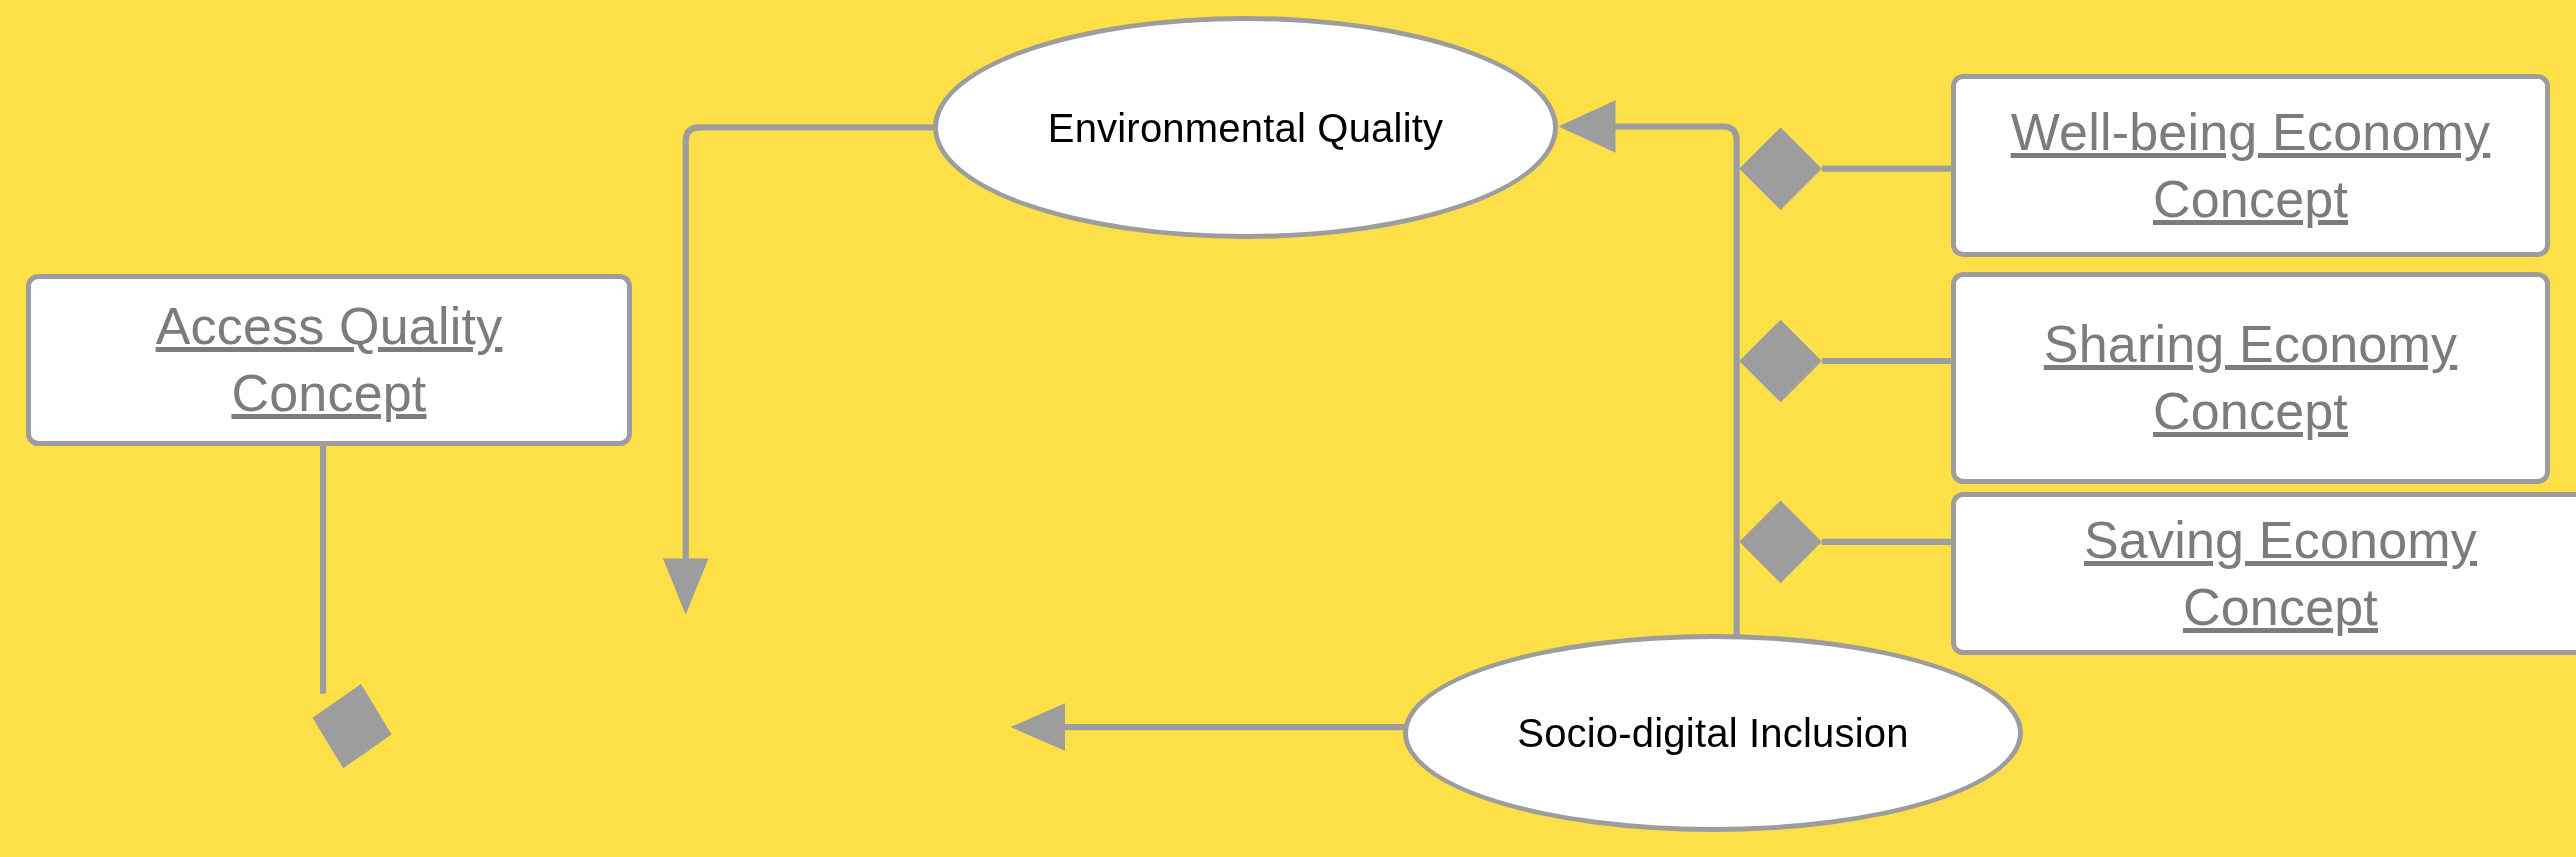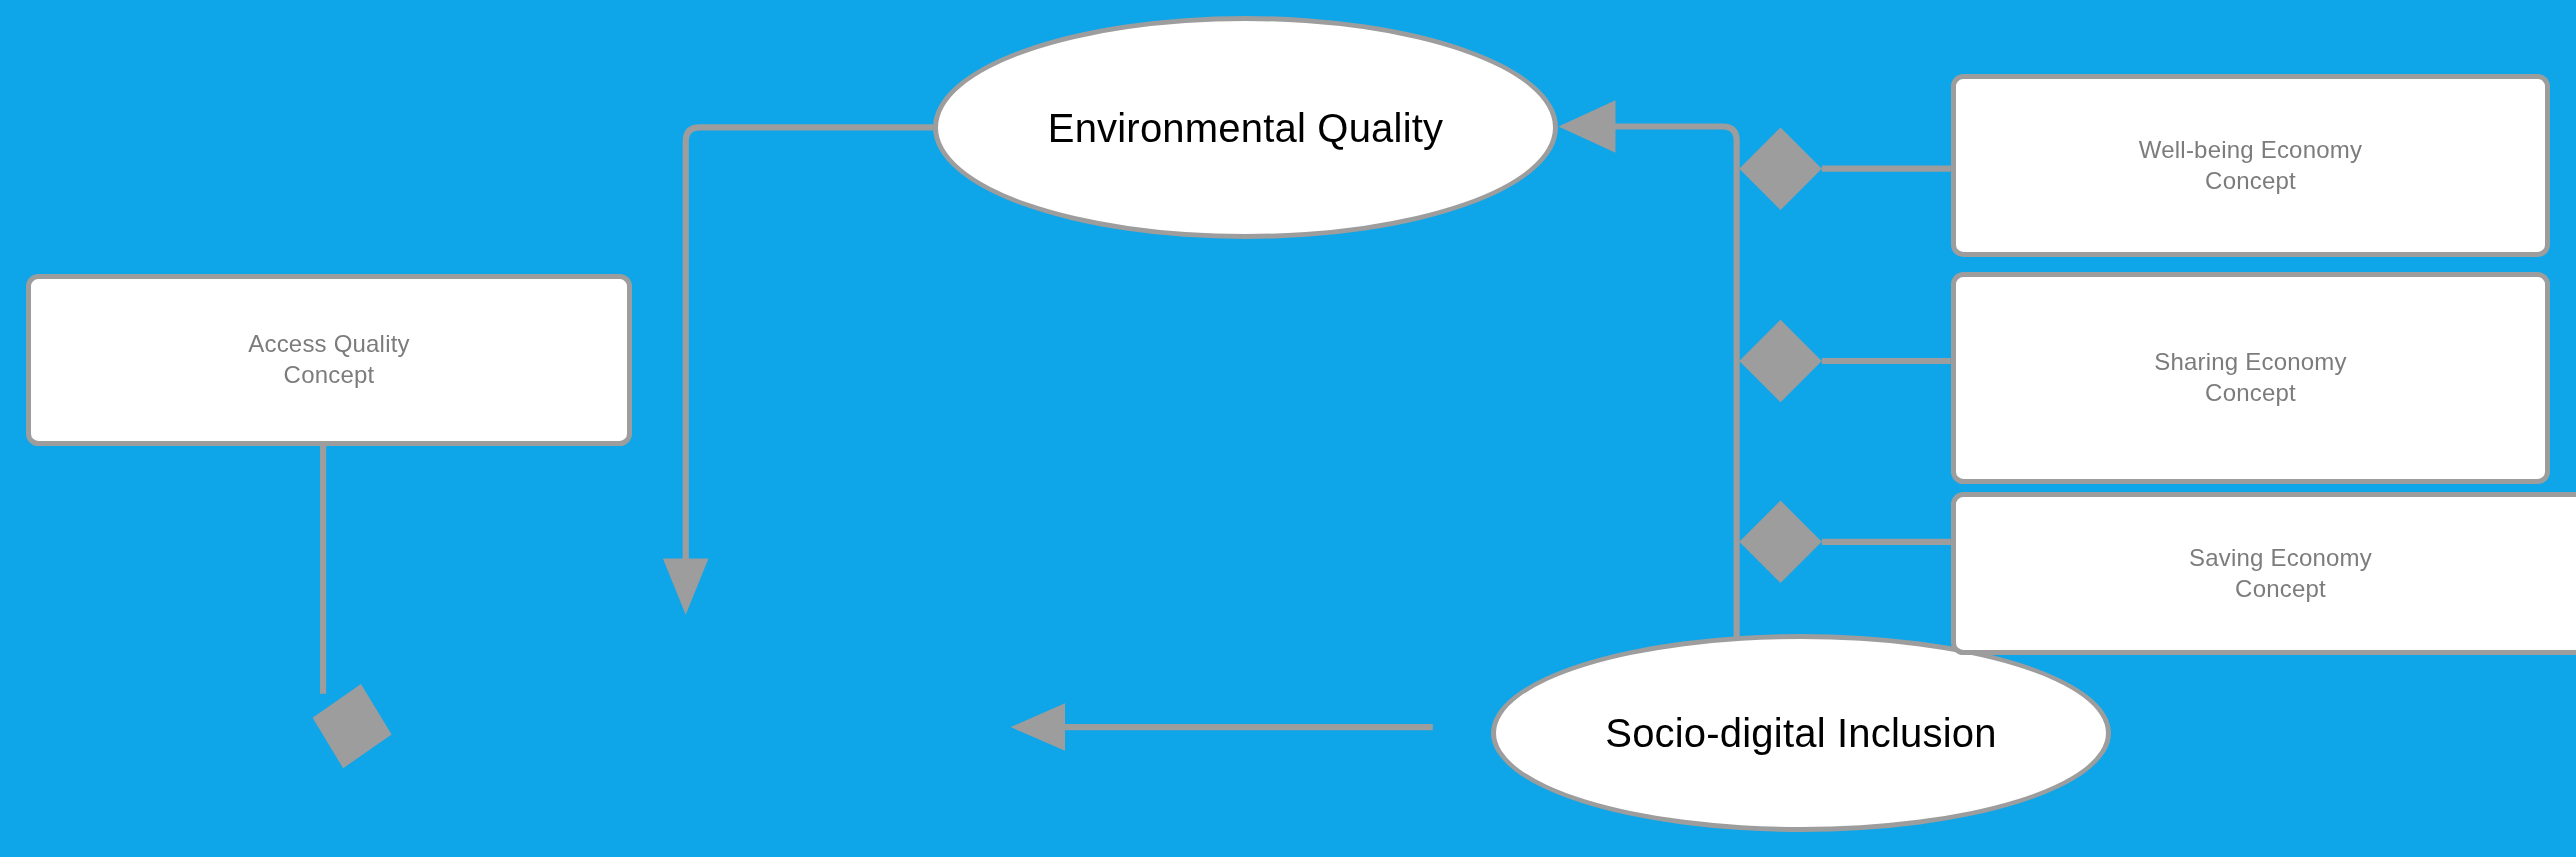--- a/index.html
+++ b/index.html
@@ -1,29 +1,29 @@
 <!DOCTYPE html>
 <html style="font-size:14px"><head>
 <meta charset="utf-8">
 <style>
   html,body{margin:0;padding:0;background:#ffffff;}
   body{font-family:"Liberation Sans","DejaVu Sans",sans-serif;}
-  #stage{position:relative;width:2576px;height:858px;background:#0ea5e9;overflow:hidden;}
+  #stage{position:relative;width:2576px;height:858px;background:#fde047;overflow:hidden;}
   svg#wires{position:absolute;left:0;top:0;width:2576px;height:858px;}
 
   .node{position:absolute;box-sizing:border-box;display:flex;align-items:center;justify-content:center;text-align:center;}
   .ellipse{border:5.3px solid #9d9d9d;border-radius:50%;background:#ffffff;}
   .ellipse .lbl{color:#000000;font-size:40px;line-height:1.15;letter-spacing:0.2px;}
   .rect{border:5.3px solid #9d9d9d;border-radius:12.3px;background:#ffffff;}
-  .rect .lbl{color:#7c7c7c;font-size:24px;line-height:1.28;letter-spacing:0.2px;padding:0 14px;}
+  .rect .lbl{color:#7c7c7c;font-size:52px;line-height:1.28;letter-spacing:0.2px;padding:0 14px;text-decoration:underline;}
 
   
   #env-quality{left:933px;top:16px;width:625px;height:223px;}
   #inclusive-growth{left:393px;top:636px;width:623px;height:207px;}
-  #socio-digital{left:1491px;top:634px;width:620px;height:198px;}
+  #socio-digital{left:1403px;top:634px;width:620px;height:198px;}
 
   
   #access-economy{left:26px;top:274px;width:606px;height:172px;}
   #wellbeing-economy{left:1951px;top:74px;width:599px;height:183px;}
   #sharing-economy{left:1951px;top:272px;width:599px;height:212px;}
   #saving-economy{left:1951px;top:464px;width:659px;height:163px;margin-top:28px;}
 </style>
 </head>
 <body>
 

